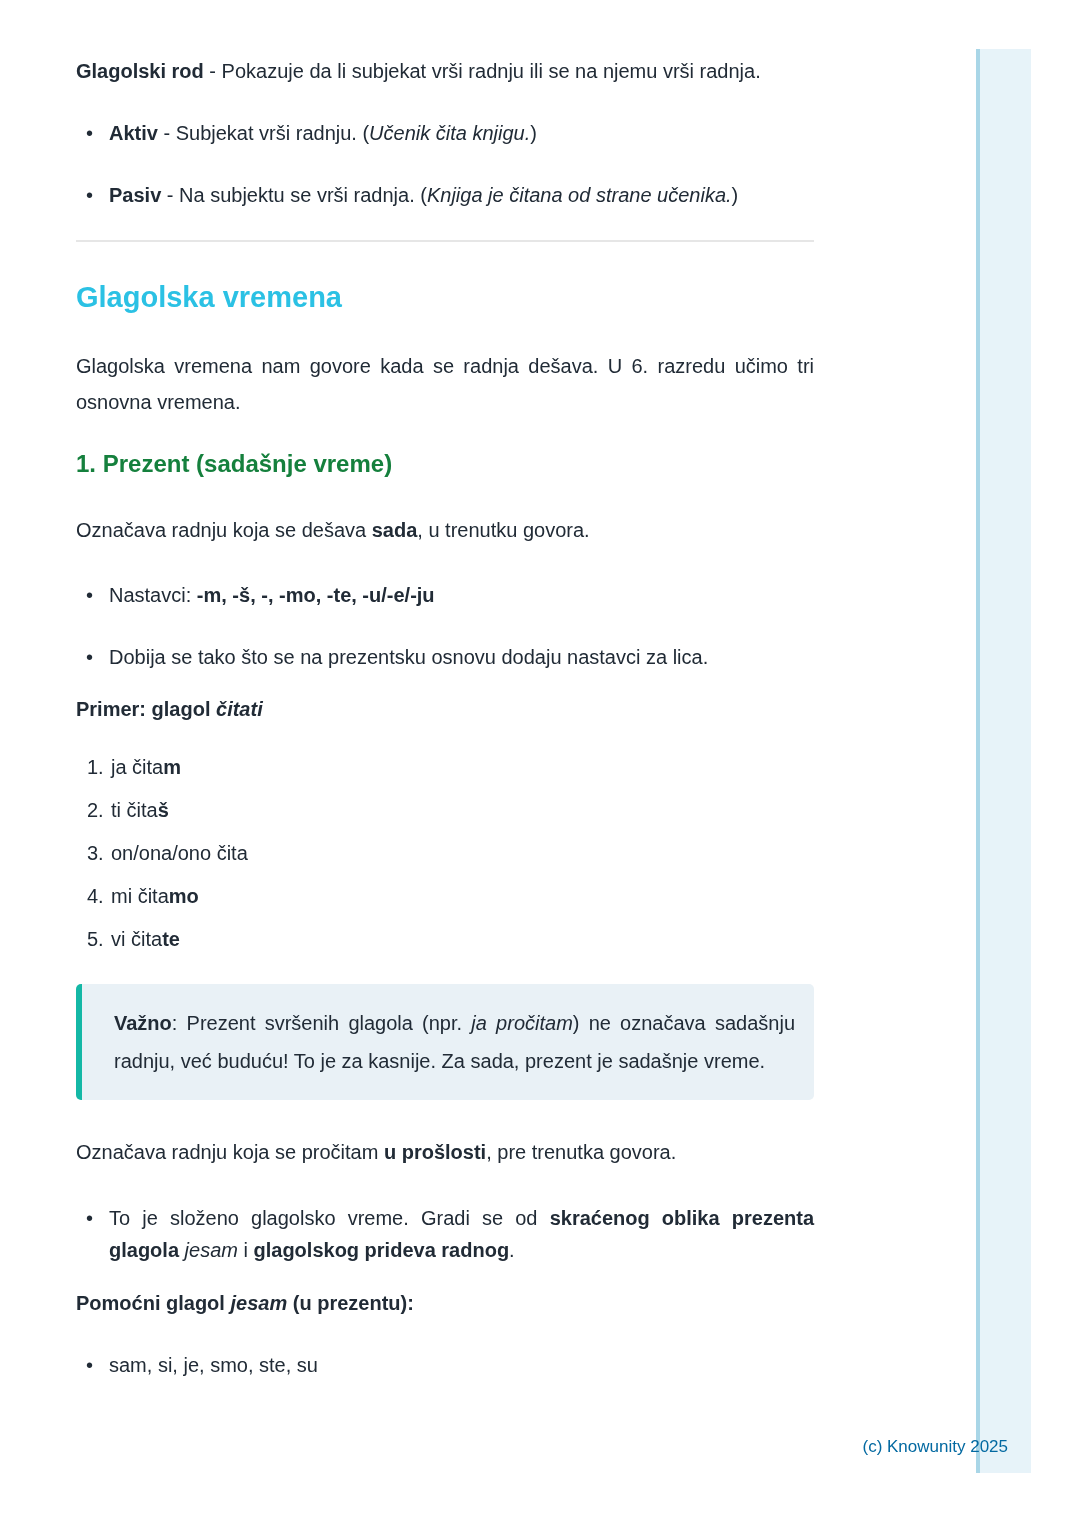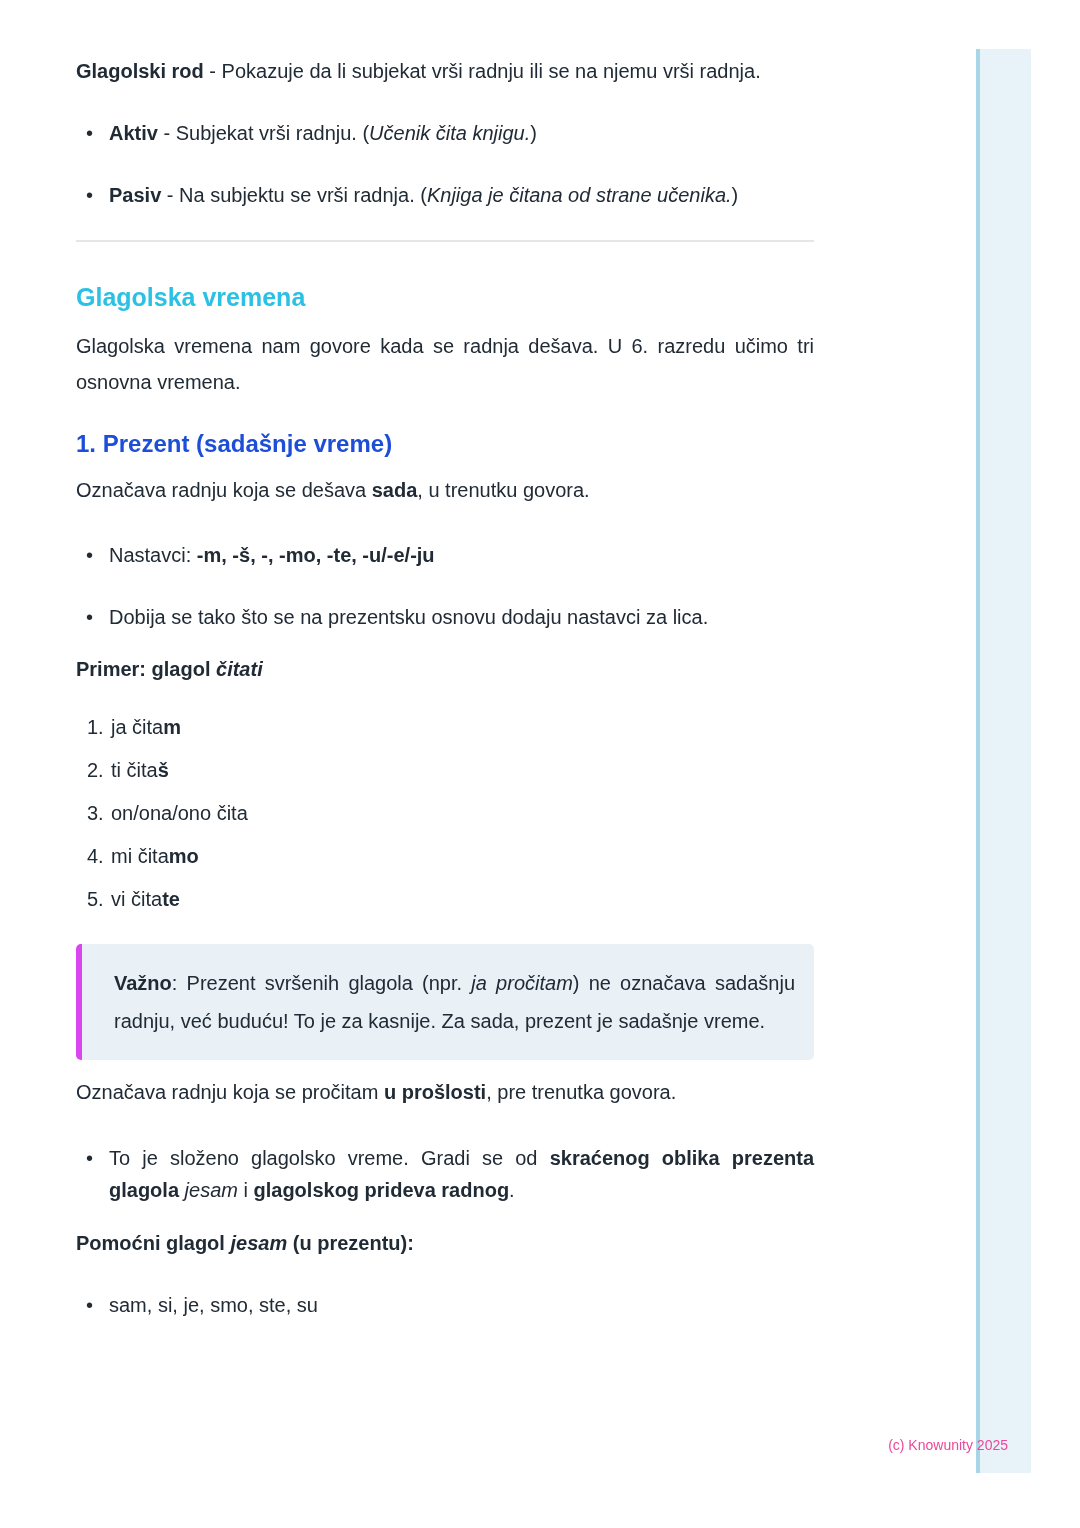--- a/index.html
+++ b/index.html
@@ -46,58 +46,58 @@
     left:10px; top:0;
     font-size:20px;
   }
   hr.divider {
     border:none;
     border-top:2px solid #e6e6e6;
     margin-top:30px;
   }
   h1 {
     margin-top:38px;
-    font-size:25px;
+    font-size:29px;
     line-height:34px;
     font-weight:bold;
     color:#2bc1e4;
   }
   h2 {
     margin-top:30px;
     font-size:24px;
     line-height:28px;
     font-weight:bold;
-    color:#1d4ed8;
+    color:#15803d;
   }
   h2.spaced { margin-top:36px; }
-  p.after-head { margin-top:14px; }
+  p.after-head { margin-top:34px; }
   ul.after-para { margin-top:22px; }
   p.bold-para { margin-top:22px; line-height:30px; font-weight:bold; }
   ol.conjugation { margin-top:28px; }
   ol.conjugation li { line-height:30px; margin-bottom:13px; }
   ol.conjugation .num {
     display:inline-block;
     width:24px;
     margin-left:11px;
   }
   .callout {
     margin-top:30px;
     background:#e9f1f6;
-    border-left:6px solid #d946ef;
+    border-left:6px solid #14b8a6;
     border-radius:5px;
     padding:20px 19px 20px 32px;
   }
   .callout p { line-height:38px; }
   ul.formation { margin-top:22px; }
   ul.formation li { line-height:32px; }
   .footer {
     position:absolute;
     top:1437px; right:72px;
-    font-size:14px;
-    color:#ec4899;
+    font-size:17px;
+    color:#0369a1;
   }
 </style>
 </head>
 <body>
 
 <div class="side-strip"></div>
 
 <div class="content">
 
   <p class="tight"><strong>Glagolski rod</strong><span> - Pokazuje da li subjekat vrši radnju ili se na njemu vrši radnja.</span></p>

